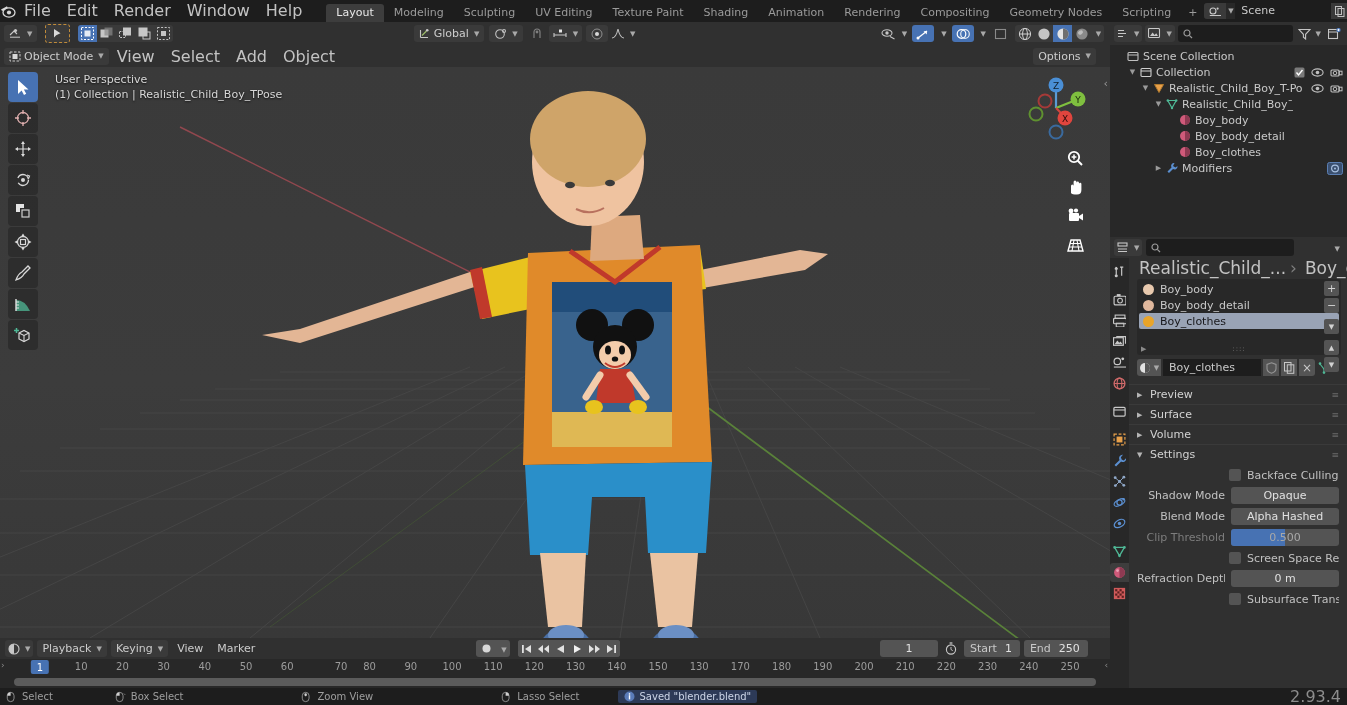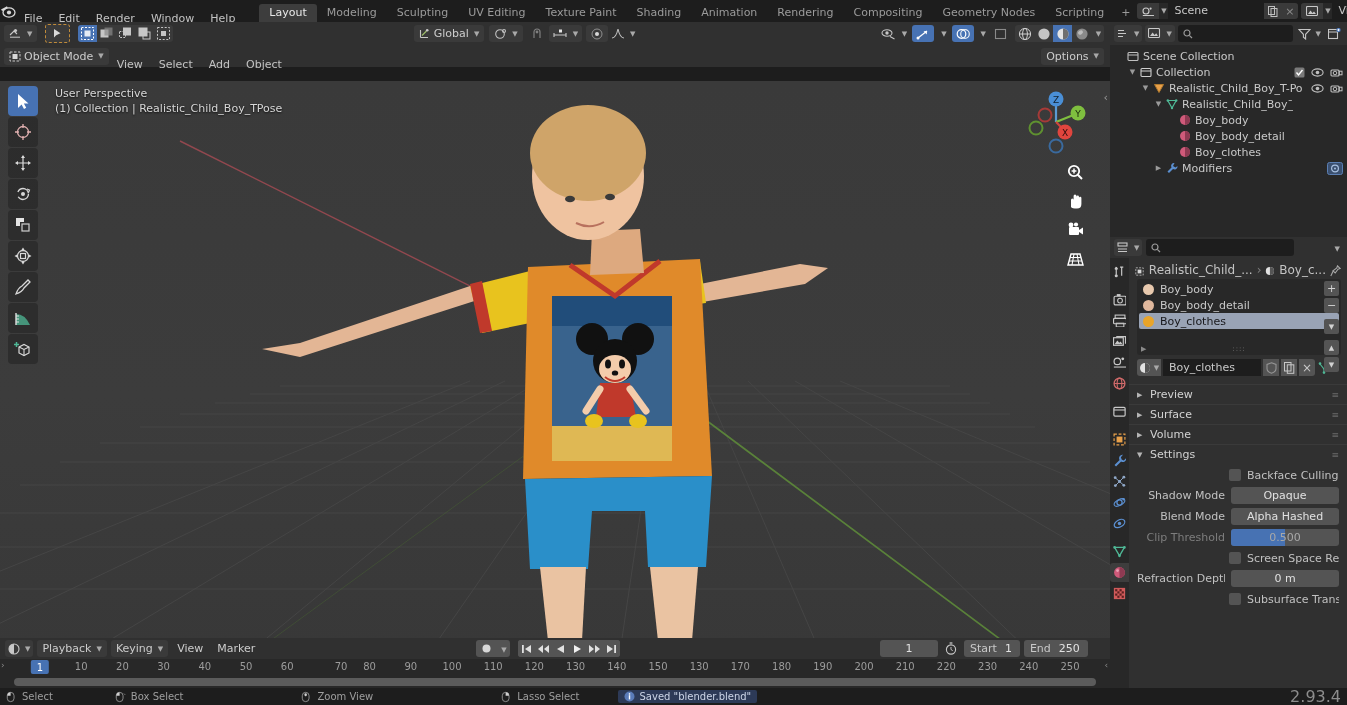--- a/index.html
+++ b/index.html
@@ -13,21 +13,21 @@
   }
   #app { position:relative; width:1347px; height:705px; }
 
   
   .topbar {
     position:absolute; left:0; top:0; width:1347px; height:22px;
     background:#1d1d1d; display:flex; align-items:center;
   }
   .blender-logo { width:26px; height:22px; display:flex; align-items:center; justify-content:center; }
   .menu-item {
-    padding:8px 8px; height:22px; line-height:22px; color:#c3c3c3; font-size:11px;
+    padding:0 8px; height:22px; line-height:22px; color:#c3c3c3; font-size:16px;
     cursor:default; white-space:nowrap;
   }
   .wstabs { display:flex; align-items:flex-end; height:22px; margin-left:16px; }
   .wstab {
     padding:0 10px; height:18px; line-height:18px; font-size:11px; color:#9b9b9b;
     border-radius:3px 3px 0 0; white-space:nowrap;
   }
   .wstab.active { background:#3d3d3d; color:#e8e8e8; }
   .wstab.plus { color:#9b9b9b; padding:0 7px; }
   .topbar-right { margin-left:auto; display:flex; align-items:center; gap:3px; padding-right:4px; }
@@ -54,21 +54,21 @@
   }
   .hbtn.flat { background:transparent; }
   .hgroup { display:flex; align-items:center; background:#3a3a3a; border-radius:3px; overflow:hidden; height:17px;}
   .hgroup > div { width:19px; height:17px; display:flex; align-items:center; justify-content:center;}
   .hgroup > div.on { background:#4772b3; }
   .sep { width:8px; }
   .chev { font-size:7px; color:#a9a9a9; margin-left:2px;}
 
   
   .viewport {
-    position:absolute; left:0; top:81px; width:1110px; height:571px;
+    position:absolute; left:0; top:67px; width:1110px; height:571px;
     background: #393939;
     overflow:hidden;
   }
   .vp-grid {
     position:absolute; inset:0;
   }
   .vp-text { position:absolute; left:55px; top:5px; font-size:11px; color:#d7d7d7; line-height:15px; text-shadow:0 1px 2px rgba(0,0,0,.8);}
 
   .toolbar {
     position:absolute; left:8px; top:5px; width:30px;
@@ -114,21 +114,21 @@
   }
   .ptabs {
     position:absolute; left:0; top:0; width:19px; height:430px;
     background:#282828; display:flex; flex-direction:column; align-items:center;
     padding-top:4px; gap:2px;
   }
   .ptab { width:19px; height:19px; display:flex; align-items:center; justify-content:center; border-radius:3px 0 0 3px;}
   .ptab.active { background:#3d3d3d; }
   .pbody { position:absolute; left:19px; top:0; width:218px; height:430px; background:#303030; overflow:hidden;}
 
-  .breadcrumb { height:19px; display:flex; align-items:flex-end; gap:4px; padding:0 6px; font-size:12px; color:#c3c3c3;}
+  .breadcrumb { height:19px; display:flex; align-items:flex-start; gap:4px; padding:0 6px; font-size:17px; color:#c3c3c3;}
   .matlist {
     margin:2px 6px 0 8px; background:#282828; border-radius:3px; height:76px; position:relative;
     padding:2px;
   }
   .matrow { height:16px; display:flex; align-items:center; gap:6px; padding:0 4px; font-size:11px; color:#c8c8c8; border-radius:2px;}
   .matrow.sel { background:#99a3b5; color:#17171a; }
   .sphere { width:11px; height:11px; border-radius:50%; flex:0 0 11px;}
   .lbtn { width:15px; height:15px; background:#545454; border-radius:2px; display:flex;align-items:center;justify-content:center; color:#d2d2d2; font-size:11px;}
 
   .slotrow { display:flex; align-items:center; gap:2px; margin:4px 8px 0 8px; }
@@ -433,21 +433,21 @@
       <span>Object Mode</span>
       <span class="chev">▼</span>
     </div>
     <div id="vpmenus" style="display:flex;align-items:center;">
         <div class="menu-item" style="height: 17px; line-height: 17px;">View</div>
         <div class="menu-item" style="height: 17px; line-height: 17px;">Select</div>
         <div class="menu-item" style="height: 17px; line-height: 17px;">Add</div>
         <div class="menu-item" style="height: 17px; line-height: 17px;">Object</div>
       </div>
     <div style="flex:1"></div>
-    <div class="hbtn" style="margin-right:2px;">
+    <div class="hbtn" style="margin-right:10px;">
       <span>Options</span>
       <span class="chev">▼</span>
     </div>
   </div>
 
   <div class="viewport">
     <svg class="vp-grid" width="1110" height="571" viewBox="0 0 1110 571" preserveAspectRatio="none">
       <defs>
         <linearGradient id="bgG" x1="0" y1="0" x2="0" y2="1">
           <stop offset="0" stop-color="#3a3a3a"></stop>

